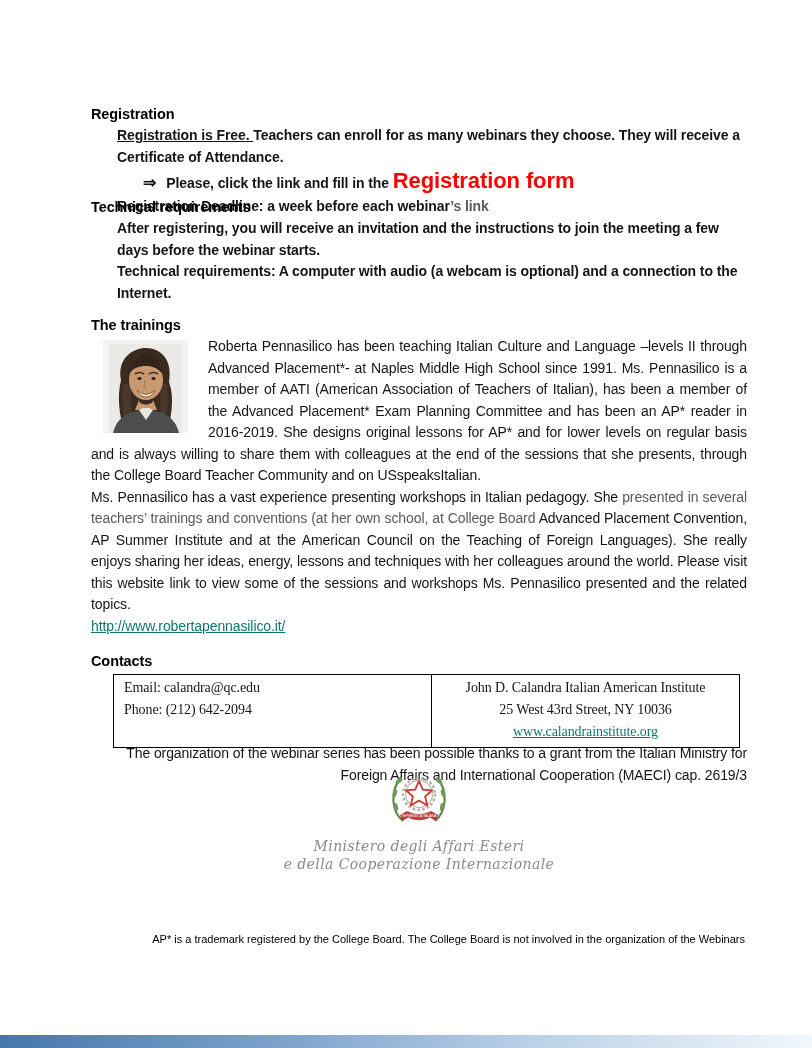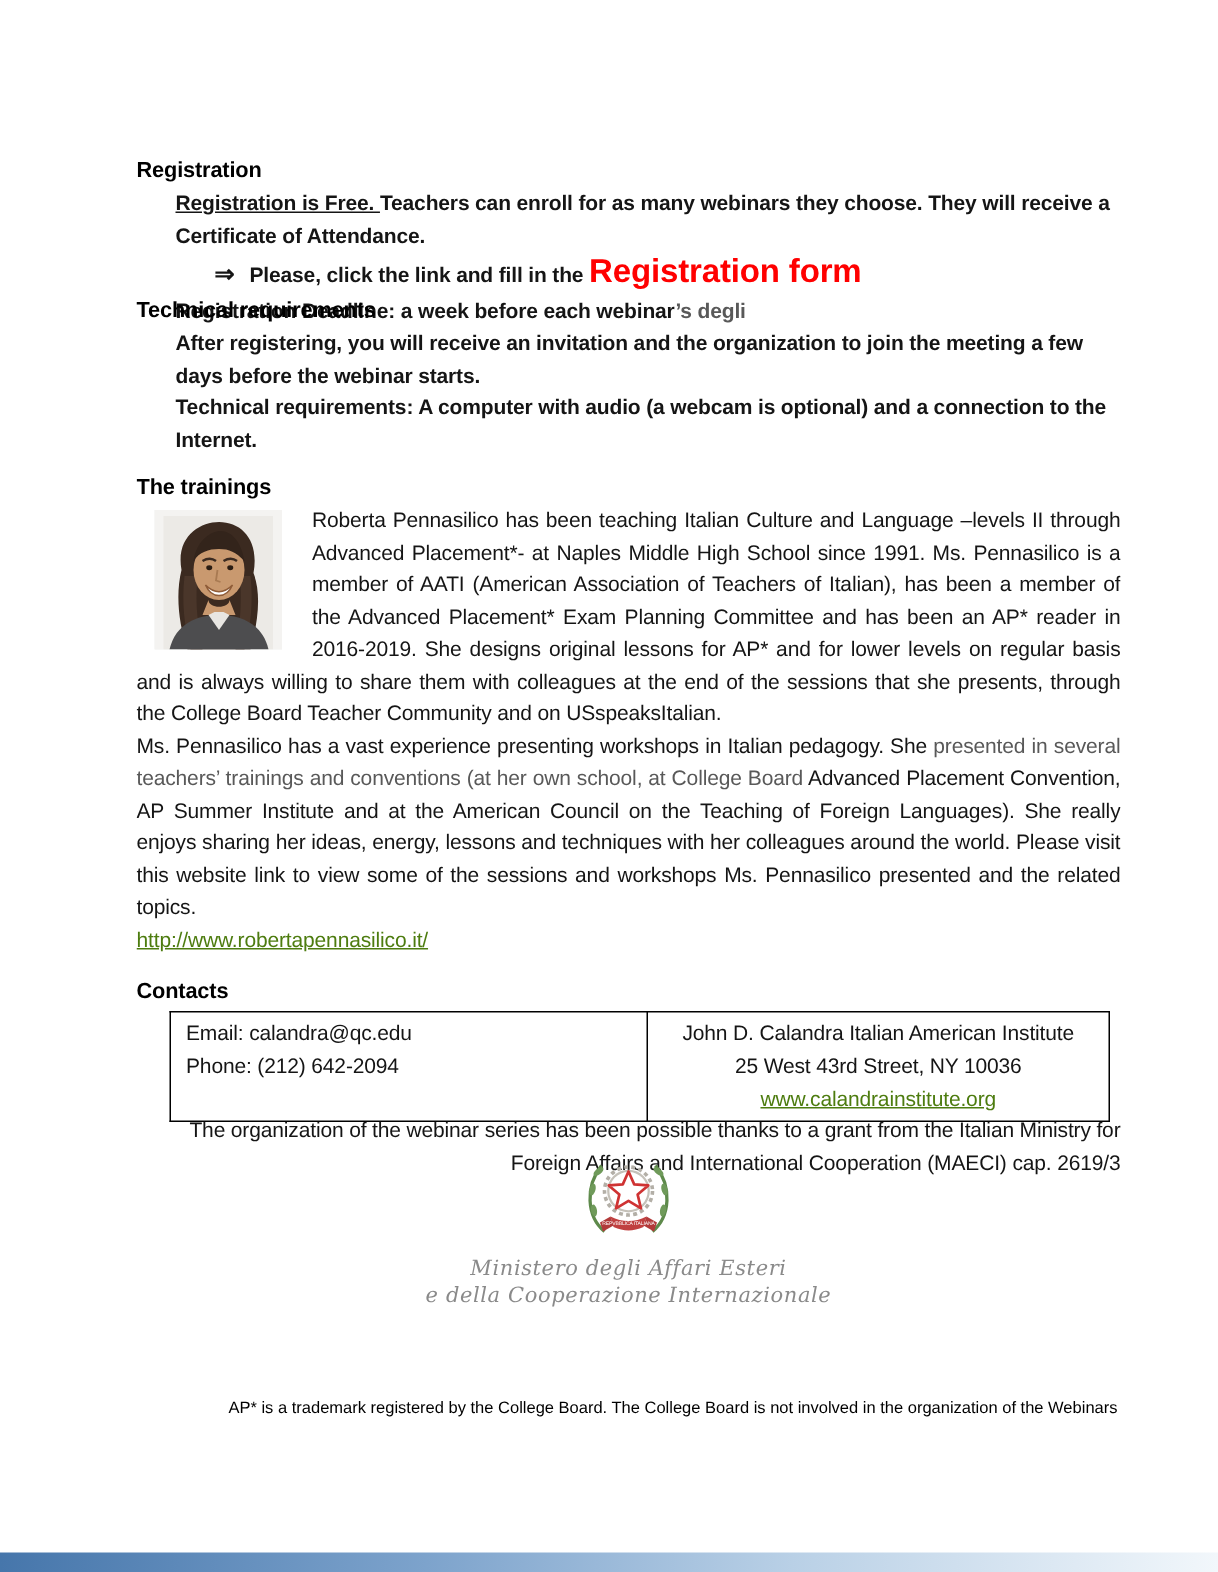--- a/index.html
+++ b/index.html
@@ -22,33 +22,34 @@
   .arrow-line{margin-left:52px;font-weight:bold;line-height:26px;}
   .arrow{font-weight:bold;font-size:16px;margin-right:10px;}
   .red-cta{color:#ff0000;font-weight:bold;font-size:22px;}
   .gray{color:#595959;}
   .just{text-align:justify;}
   .photo{
     float:left;width:85px;height:93px;
     margin:4px 20px 2px 12px;
     background:#f2f1ef;
   }
-  a,.link{color:#4d7c0f;text-decoration:underline;cursor:pointer;}
+  a,.link{color:#0f766e;text-decoration:underline;cursor:pointer;}
   
   .ctable{
     border-collapse:collapse;
     margin-left:22px;margin-top:2px;
     width:627px;
     table-layout:fixed;
   }
   .ctable td{
     border:1.5px solid #000;
     vertical-align:top;
     padding:2px 10px 4px 10px;
     line-height:22px;
+    font-family:Liberation Serif, serif;
   }
   .ctable td.c1{width:297px;}
   .ctable td.c2{text-align:center;}
   
   .center{text-align:right;}
   .ministry-script{
     font-family:"DejaVu Serif",serif;
     font-style:italic;
     color:#8a8a8a;
     font-size:14px;
@@ -70,26 +71,26 @@
 </style>
 </head>
 <body>
 
 <div class="page">
 
   <div class="sec" style="top:104px;">
     <h3>Registration</h3>
     <p class="ind"><span class="und">Registration is Free. </span><span>Teachers can enroll for as many webinars they choose. They will receive a Certificate of Attendance.</span></p>
     <p class="arrow-line"><span class="arrow">⇒</span><span>Please, click the link and fill in the </span><span class="red-cta">Registration form</span></p>
-    <p class="ind"><span>Registration Deadline: a week before each webinar</span><span class="gray">’s degli</span></p>
+    <p class="ind"><span>Registration Deadline: a week before each webinar</span><span class="gray">’s link</span></p>
   </div>
 
   <div class="sec" style="top:197px;">
     <h3>Technical requirements</h3>
-    <p class="ind">After registering, you will receive an invitation and the organization to join the meeting a few days before the webinar starts.</p>
+    <p class="ind">After registering, you will receive an invitation and the instructions to join the meeting a few days before the webinar starts.</p>
     <p class="ind">Technical requirements: A computer with audio (a webcam is optional) and a connection to the Internet.</p>
   </div>
 
   <div class="sec" style="top:315px;height:334px;overflow:hidden;">
     <h3>The trainings</h3>
     <p class="just">
       <svg class="photo" viewBox="0 0 85 93" xmlns="http://www.w3.org/2000/svg">
         <rect x="0" y="0" width="85" height="93" fill="#f4f3f1"></rect>
         <rect x="6" y="4" width="73" height="89" fill="#eceae6"></rect>
         <path d="M18,40 C14,18 30,8 43,8 C58,8 70,20 66,42 C72,58 68,78 64,93 L22,93 C16,76 14,56 18,40 Z" fill="#3b2a20"></path>

